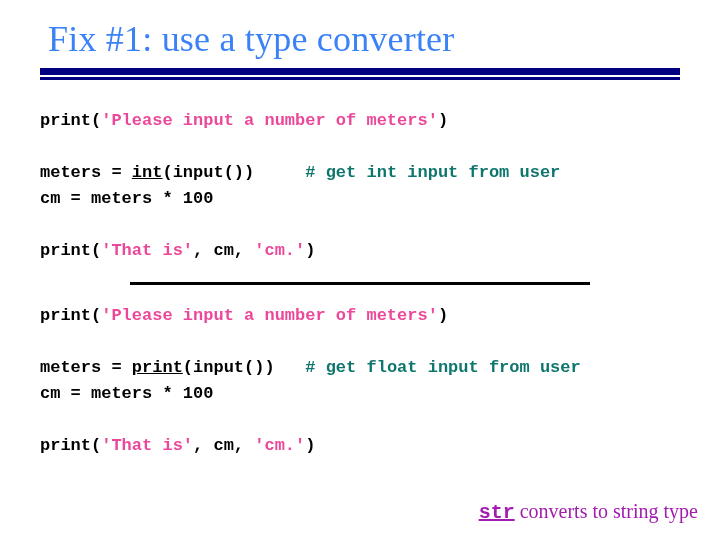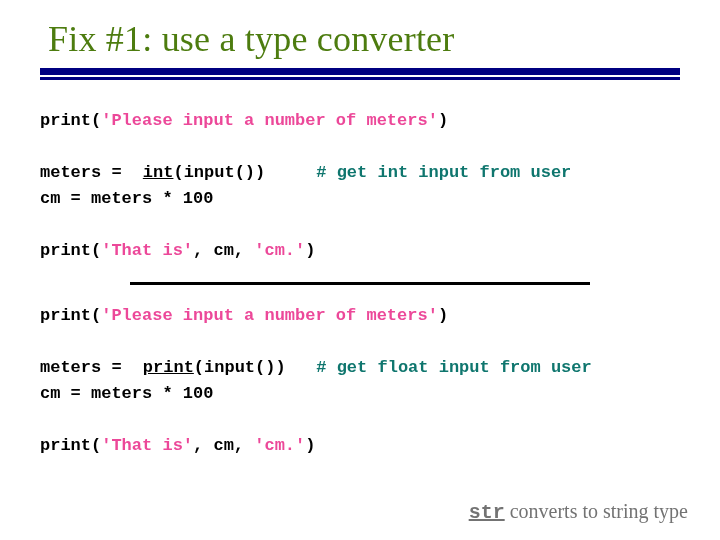--- a/index.html
+++ b/index.html
@@ -15,21 +15,21 @@
     position: relative;
     width: 720px;
     height: 540px;
     box-sizing: border-box;
   }
   .title {
     position: absolute;
     top: 18px;
     left: 48px;
     font-size: 36px;
-    color: #4d7c0f;
+    color: #3b82f6;
     letter-spacing: 0.2px;
   }
   .title-rules {
     position: absolute;
     left: 40px;
     top: 68px;
     width: 640px;
   }
   .title-rules .bar1 {
     height: 7px;
@@ -51,33 +51,33 @@
   .code {
     font-family: "Courier New", Courier, monospace;
     font-weight: bold;
     font-size: 17px;
     line-height: 26px;
     white-space: pre;
     color: #000;
   }
   .comment { color: #0f766e; }
   .strlit { color: #ec4899; }
-  .fn { text-decoration: underline; margin-left: 11px; }
+  .fn { text-decoration: underline; }
   .divider {
     width: 460px;
     height: 3px;
     background: #000000;
     margin: 18px auto 18px auto;
   }
   .footer {
     position: absolute;
     bottom: 16px;
-    right: 32px;
+    right: 22px;
     font-size: 20px;
-    color: #737373;
+    color: #a21caf;
     font-family: "Times New Roman", Times, serif;
   }
   .footer .kw {
     font-family: "Courier New", Courier, monospace;
     font-weight: bold;
     text-decoration: underline;
   }
 </style>
 </head>
 <body>

